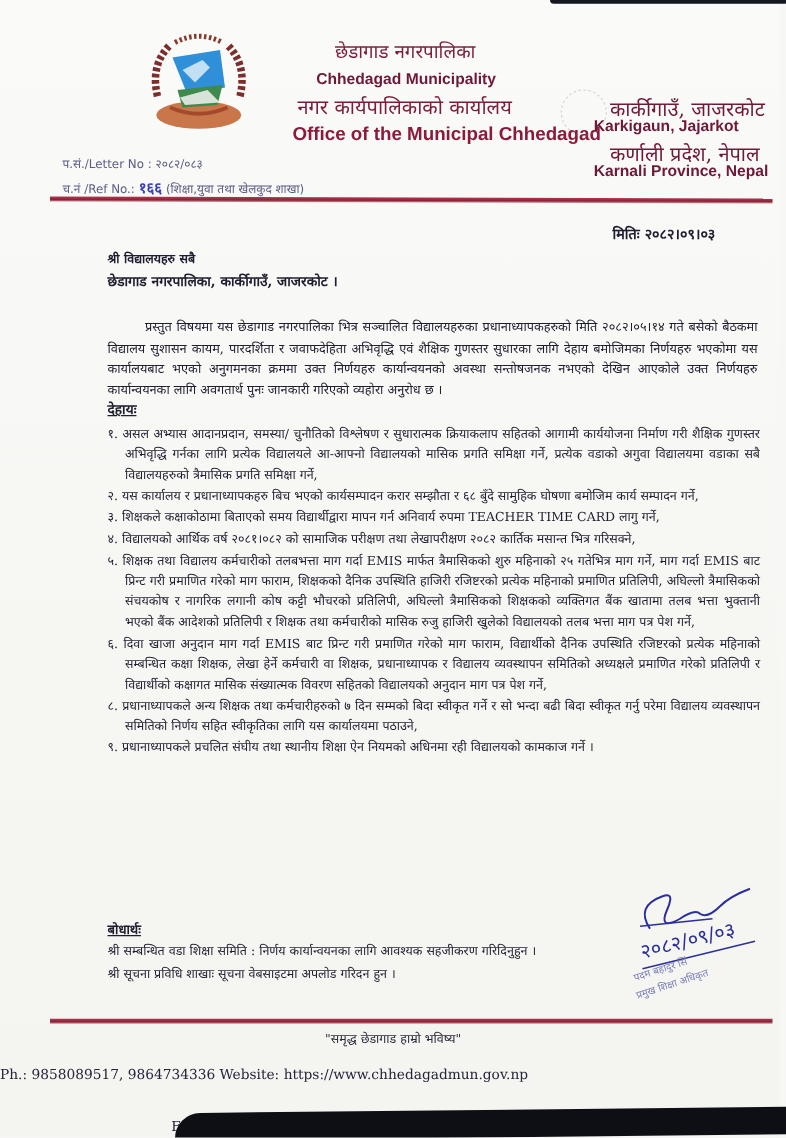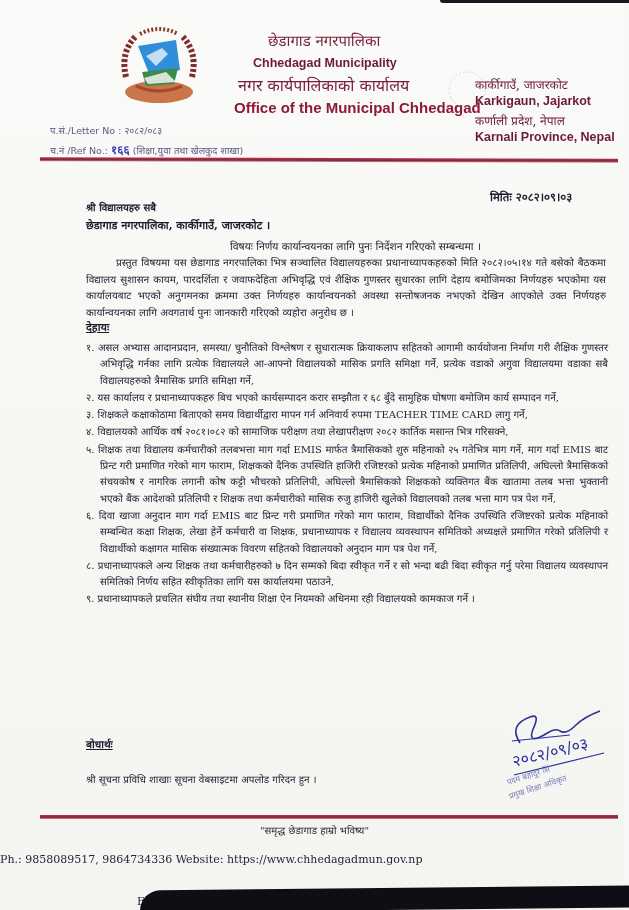--- a/index.html
+++ b/index.html
@@ -22,37 +22,37 @@
     background: #0d0f14; border-radius: 20px 0 0 0;
     transform: skewY(-0.6deg);
   }
   
   .emblem { position: absolute; left: 116px; top: 22px; width: 86px; height: 86px; }
   .hdr-np1 { position: absolute; left: 268px; top: 30px; font-size: 15px; color: #7a1d3a; font-family: "DejaVu Serif", serif; }
   .hdr-en1 { position: absolute; left: 253px; top: 56px; font-size: 12.5px; color: #6d1938; font-weight: bold; font-family: "Liberation Sans", sans-serif; }
   .hdr-np2 { position: absolute; left: 238px; top: 74px; font-size: 16px; color: #7a1d3a; font-family: "DejaVu Serif", serif; text-align: center; }
   .hdr-en2 { position: absolute; left: 234px; top: 99px; font-size: 15px; color: #8c1a3a; font-weight: bold; font-family: "Liberation Sans", sans-serif; }
   .addr { position: absolute; left: 475px; font-size: 12px; color: #6d1938; }
-  .addr.np { font-family: "DejaVu Serif", serif; font-size: 12px; }
+  .addr.np { font-family: "DejaVu Serif", serif; font-size: 16px; margin-left: 13px; }
   .addr.en { font-weight: bold; font-family: "Liberation Sans", sans-serif; font-size: 12.5px; }
   .letter-no { position: absolute; left: 50px; top: 124px; font-size: 9.5px; color: #5b5b86; }
   .ref-no { position: absolute; left: 50px; top: 141px; font-size: 9.5px; color: #5b5b86; }
   .ref-no .num { color: #3b3fb0; font-weight: bold; font-size: 12px; text-align: right; }
   .rule-top {
     position: absolute; left: 40px; top: 158px; width: 578px; height: 4px;
     background: linear-gradient(180deg, #b03850 0%, #8a2238 60%, #c99 100%);
     transform: rotate(0.15deg);
   }
   .rule-bottom {
     position: absolute; left: 40px; top: 815px; width: 578px; height: 4px;
     background: linear-gradient(180deg, #b03850 0%, #8a2238 60%, #c99 100%);
   }
   
   .body-text { position: absolute; font-family: "DejaVu Serif", serif; font-size: 10.2px; line-height: 16.5px; color: #1e1e30; }
-  .date { position: absolute; left: 490px; top: 179px; font-size: 11.5px; font-weight: bold; font-family: "DejaVu Serif", serif; color: #1e1e30; margin-top: 10px; }
+  .date { position: absolute; left: 490px; top: 179px; font-size: 11.5px; font-weight: bold; font-family: "DejaVu Serif", serif; color: #1e1e30; }
   .to1 { left: 86px; top: 200px; font-weight: bold; font-size: 10px; }
   .to2 { left: 86px; top: 218px; font-weight: bold; font-size: 11px; }
   .subject { left: 230px; top: 238px; font-size: 10.5px; }
   .intro { left: 86px; top: 255px; width: 520px; text-align: justify; text-indent: 30px; }
   .dehay { left: 86px; top: 320px; font-weight: bold; text-decoration: underline; font-size: 11px; }
   .items { position: absolute; left: 86px; top: 340px; width: 522px; margin: 0; padding: 0; list-style: none; font-family: "DejaVu Serif", serif; font-size: 10px; line-height: 16.3px; color: #1e1e30; }
   .items li { padding-left: 14px; text-indent: -14px; margin-bottom: 1px; text-align: justify; }
   .bodharth { left: 86px; top: 736px; font-weight: bold; text-decoration: underline; font-size: 10.5px; }
   .cc1 { left: 86px; top: 754px; font-size: 10px; }
   .cc2 { left: 86px; top: 772px; font-size: 10px; }
@@ -104,36 +104,36 @@
     <span>च.नं /Ref No.:</span>
     <span class="num">१६६</span>
     <span>(शिक्षा,युवा तथा खेलकुद शाखा)</span>
   </div>
 
   <div class="rule-top"></div>
 
   <div class="date">मितिः २०८२।०९।०३</div>
   <div class="body-text to1">श्री विद्यालयहरु सबै</div>
   <div class="body-text to2">छेडागाड नगरपालिका, कार्कीगाउँ, जाजरकोट ।</div>
-  <div class="body-text subject">विषयः निर्णय कार्यान्वयनका लागि पुनः निर्देशन गरिएको सम्बन्धमा ।</div>
   <div class="body-text intro">प्रस्तुत विषयमा यस छेडागाड नगरपालिका भित्र सञ्चालित विद्यालयहरुका प्रधानाध्यापकहरुको मिति २०८२।०५।१४ गते बसेको बैठकमा विद्यालय सुशासन कायम, पारदर्शिता र जवाफदेहिता अभिवृद्धि एवं शैक्षिक गुणस्तर सुधारका लागि देहाय बमोजिमका निर्णयहरु भएकोमा यस कार्यालयबाट भएको अनुगमनका क्रममा उक्त निर्णयहरु कार्यान्वयनको अवस्था सन्तोषजनक नभएको देखिन आएकोले उक्त निर्णयहरु कार्यान्वयनका लागि अवगतार्थ पुनः जानकारी गरिएको व्यहोरा अनुरोध छ ।</div>
   <div class="body-text dehay">देहायः</div>
 
   <ol class="items">
     <li>१. असल अभ्यास आदानप्रदान, समस्या/ चुनौतिको विश्लेषण र सुधारात्मक क्रियाकलाप सहितको आगामी कार्ययोजना निर्माण गरी शैक्षिक गुणस्तर अभिवृद्धि गर्नका लागि प्रत्येक विद्यालयले आ-आफ्नो विद्यालयको मासिक प्रगति समिक्षा गर्ने, प्रत्येक वडाको अगुवा विद्यालयमा वडाका सबै विद्यालयहरुको त्रैमासिक प्रगति समिक्षा गर्ने,</li>
     <li>२. यस कार्यालय र प्रधानाध्यापकहरु बिच भएको कार्यसम्पादन करार सम्झौता र ६८ बुँदे सामुहिक घोषणा बमोजिम कार्य सम्पादन गर्ने,</li>
     <li>३. शिक्षकले कक्षाकोठामा बिताएको समय विद्यार्थीद्वारा मापन गर्न अनिवार्य रुपमा TEACHER TIME CARD लागु गर्ने,</li>
     <li>४. विद्यालयको आर्थिक वर्ष २०८१।०८२ को सामाजिक परीक्षण तथा लेखापरीक्षण २०८२ कार्तिक मसान्त भित्र गरिसक्ने,</li>
     <li>५. शिक्षक तथा विद्यालय कर्मचारीको तलबभत्ता माग गर्दा EMIS मार्फत त्रैमासिकको शुरु महिनाको २५ गतेभित्र माग गर्ने, माग गर्दा EMIS बाट प्रिन्ट गरी प्रमाणित गरेको माग फाराम, शिक्षकको दैनिक उपस्थिति हाजिरी रजिष्टरको प्रत्येक महिनाको प्रमाणित प्रतिलिपी, अघिल्लो त्रैमासिकको संचयकोष र नागरिक लगानी कोष कट्टी भौचरको प्रतिलिपी, अघिल्लो त्रैमासिकको शिक्षकको व्यक्तिगत बैंक खातामा तलब भत्ता भुक्तानी भएको बैंक आदेशको प्रतिलिपी र शिक्षक तथा कर्मचारीको मासिक रुजु हाजिरी खुलेको विद्यालयको तलब भत्ता माग पत्र पेश गर्ने,</li>
     <li>६. दिवा खाजा अनुदान माग गर्दा EMIS बाट प्रिन्ट गरी प्रमाणित गरेको माग फाराम, विद्यार्थीको दैनिक उपस्थिति रजिष्टरको प्रत्येक महिनाको सम्बन्धित कक्षा शिक्षक, लेखा हेर्ने कर्मचारी वा शिक्षक, प्रधानाध्यापक र विद्यालय व्यवस्थापन समितिको अध्यक्षले प्रमाणित गरेको प्रतिलिपी र विद्यार्थीको कक्षागत मासिक संख्यात्मक विवरण सहितको विद्यालयको अनुदान माग पत्र पेश गर्ने,</li>
     <li>८. प्रधानाध्यापकले अन्य शिक्षक तथा कर्मचारीहरुको ७ दिन सम्मको बिदा स्वीकृत गर्ने र सो भन्दा बढी बिदा स्वीकृत गर्नु परेमा विद्यालय व्यवस्थापन समितिको निर्णय सहित स्वीकृतिका लागि यस कार्यालयमा पठाउने,</li>
     <li>९. प्रधानाध्यापकले प्रचलित संघीय तथा स्थानीय शिक्षा ऐन नियमको अधिनमा रही विद्यालयको कामकाज गर्ने ।</li>
   </ol>
 
   <div class="body-text bodharth">बोधार्थः</div>
+  <div class="body-text cc1">श्री सम्बन्धित वडा शिक्षा समिति : निर्णय कार्यान्वयनका लागि आवश्यक सहजीकरण गरिदिनुहुन ।</div>
   <div class="body-text cc2">श्री सूचना प्रविधि शाखाः सूचना वेबसाइटमा अपलोड गरिदन हुन ।</div>
 
   <svg class="signature" viewBox="0 0 110 100">
     <path d="M20 38 Q8 20 30 12 Q40 8 34 22 Q26 40 44 30 Q56 22 60 26 Q66 30 76 20 Q84 12 100 6" stroke="#2b2f9a" stroke-width="1.6" fill="none"></path>
     <path d="M12 36 L70 30" stroke="#2b2f9a" stroke-width="1.2" fill="none"></path>
     <text x="14" y="62" font-size="16" fill="#2b2f9a" font-family="DejaVu Serif, serif" transform="rotate(-14 14 62)">२०८२/०९/०३</text>
     <path d="M14 70 L104 48" stroke="#2b2f9a" stroke-width="1.2"></path>
     <text x="8" y="80" font-size="8" fill="#7a7fb8" font-family="DejaVu Serif, serif" transform="rotate(-18 8 80)">पदम बहादुर सिं</text>
     <text x="10" y="94" font-size="8" fill="#7a7fb8" font-family="DejaVu Serif, serif" transform="rotate(-18 10 94)">प्रमुख शिक्षा अधिकृत</text>
   </svg>

